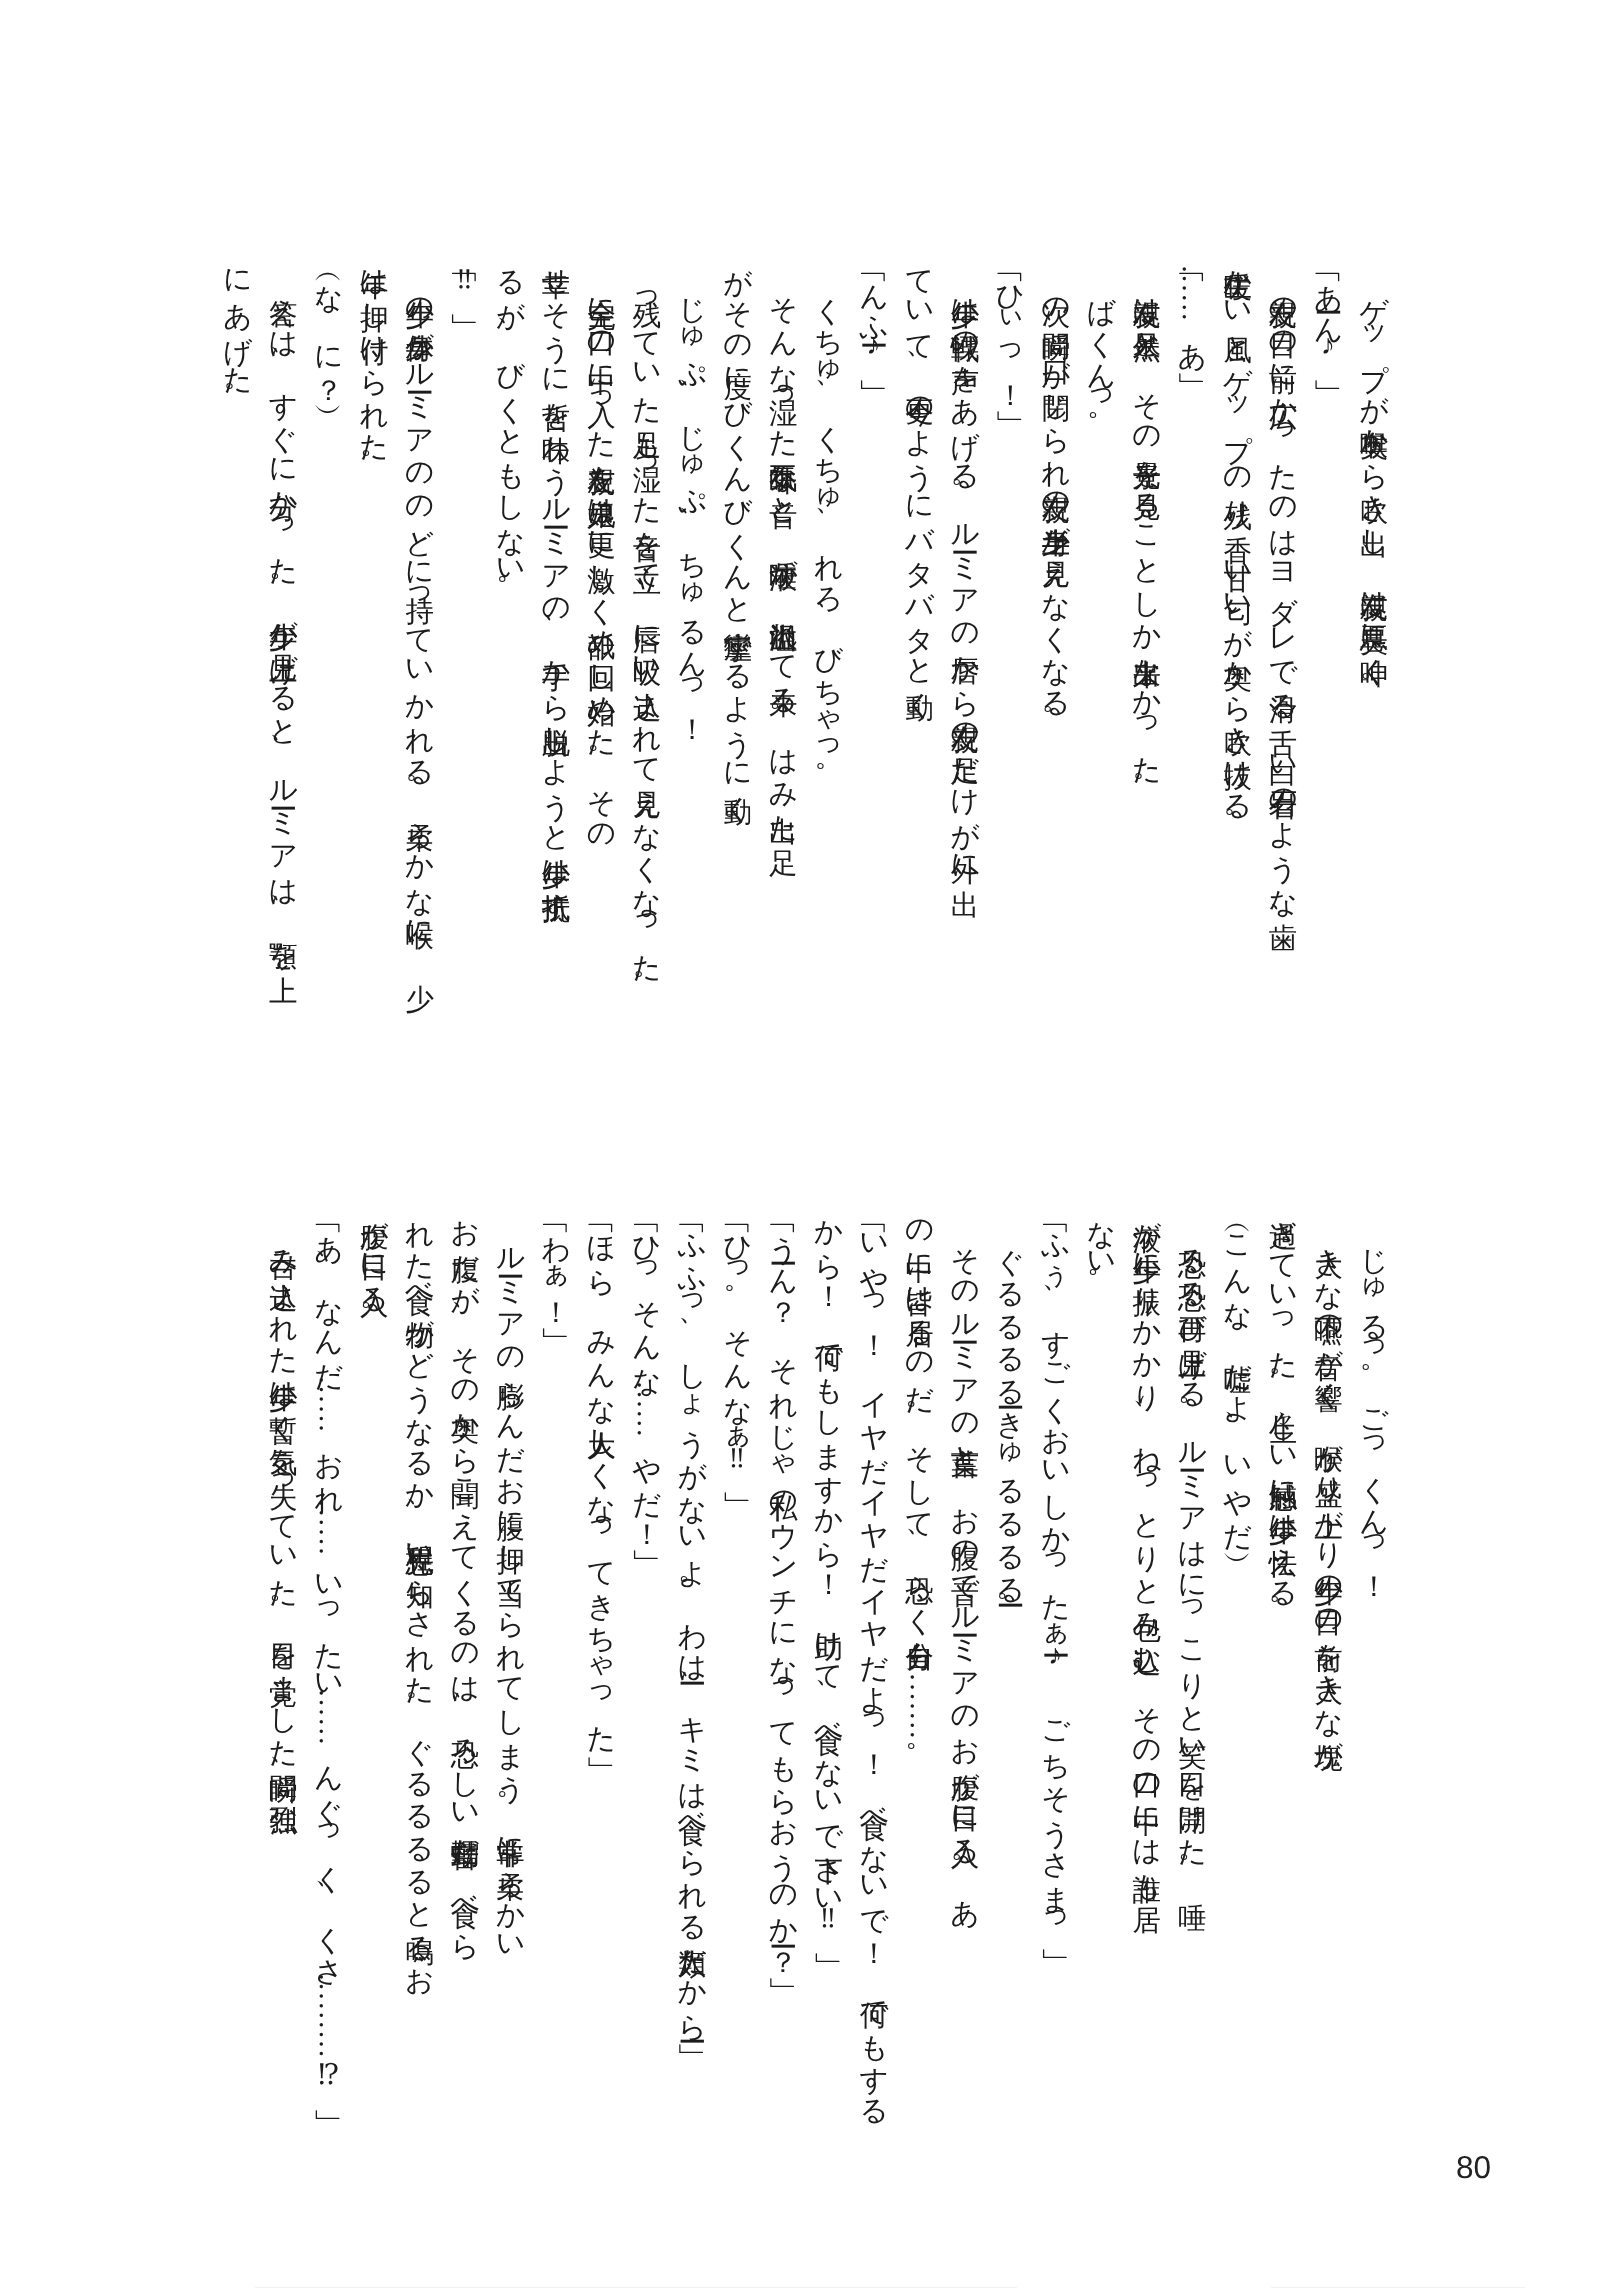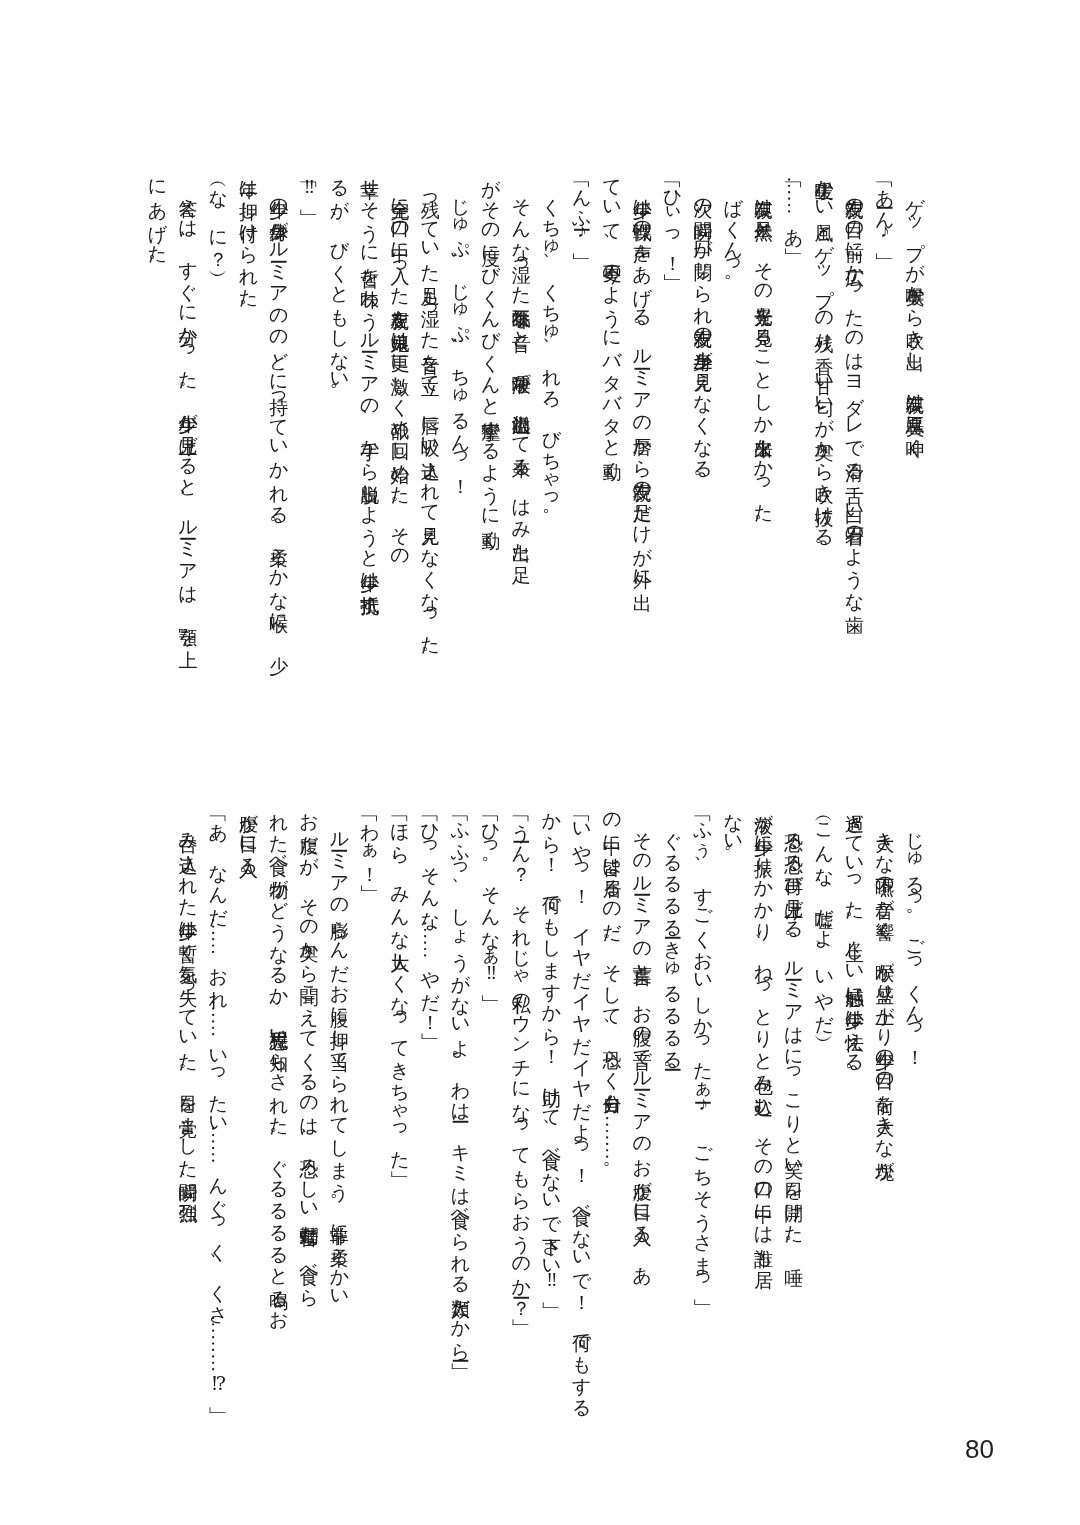--- a/index.html
+++ b/index.html
@@ -25,21 +25,21 @@
   }
   .indent-0{text-indent:0;}
   .indent-0_5{text-indent:9.5px;}
   .indent-1{text-indent:19px;}
   #top-block{top:166px;right:150px;height:615px;}
   #bottom-block{top:800px;right:150px;height:615px;}
   .page-number{
     position:absolute;
     top:1434px;right:86px;
     font-family:"Liberation Sans",sans-serif;
-    font-size:26px;
+    font-size:21px;
     color:#222222;
   }
 </style>
 </head>
 <body>
 
 <div class="page">
 
   <div id="top-block" class="vblock">
 

